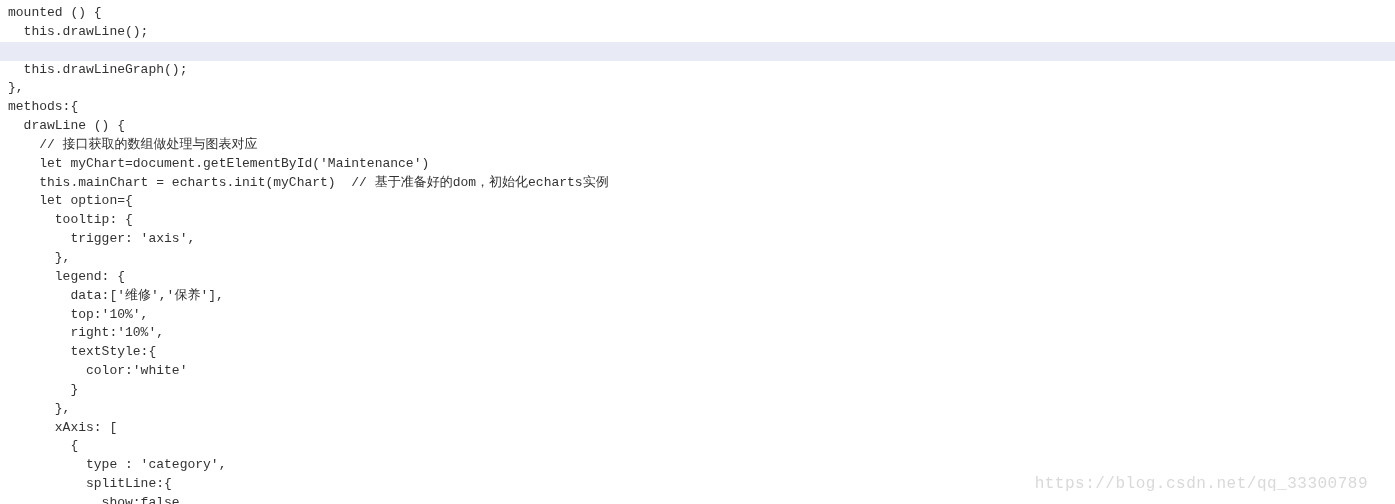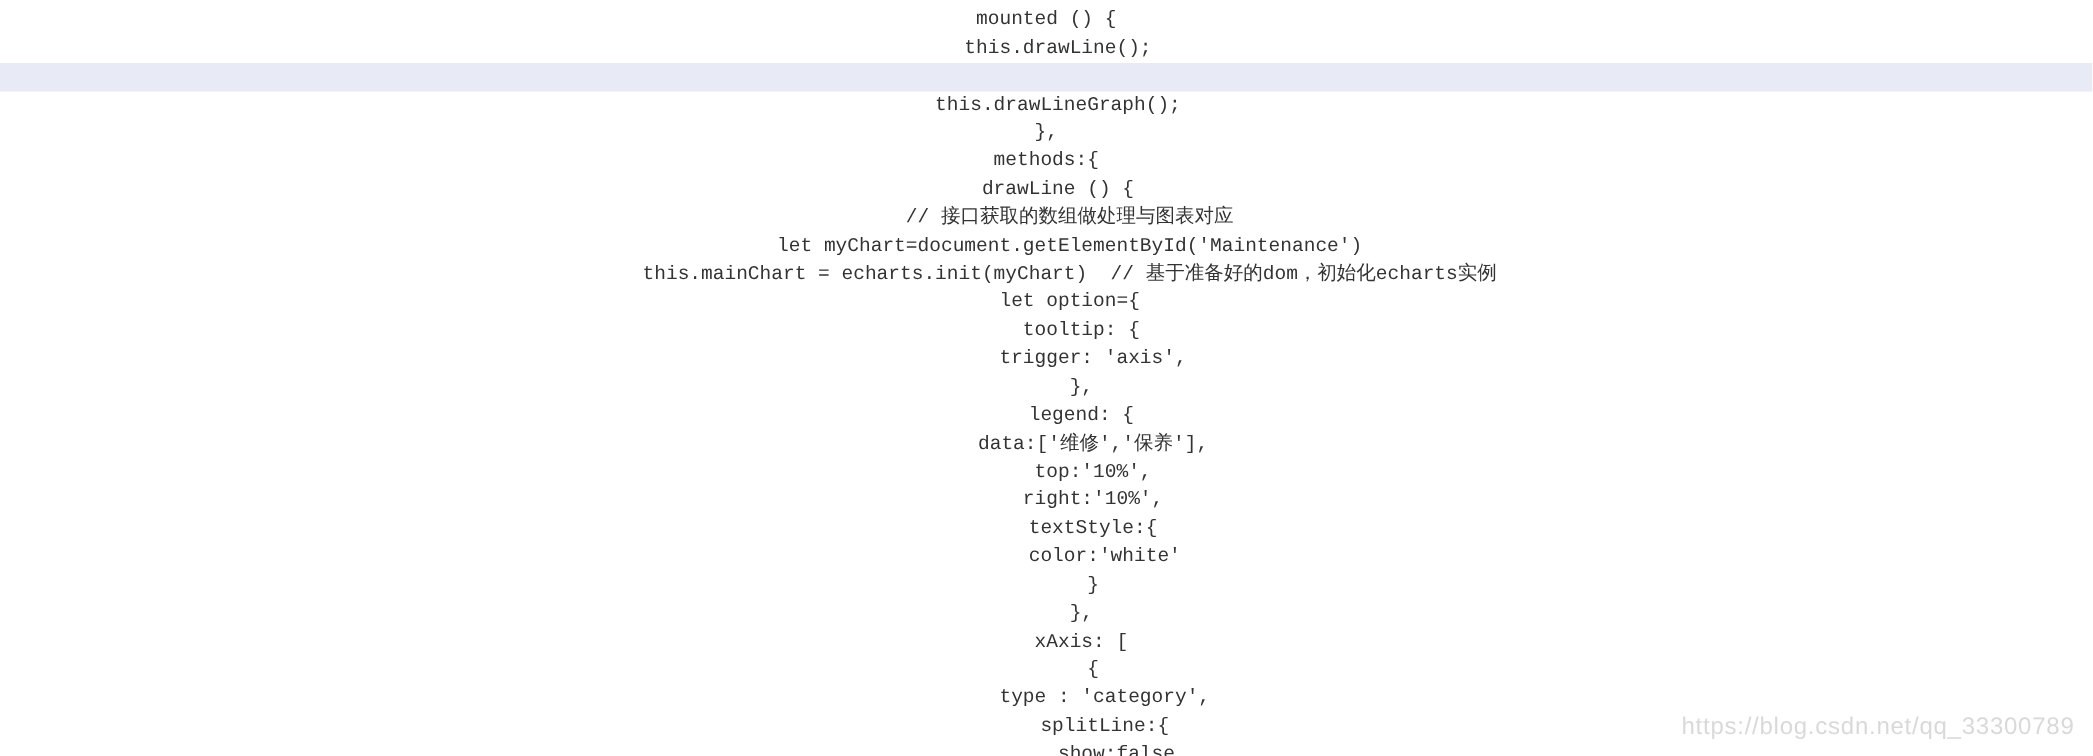--- a/index.html
+++ b/index.html
@@ -17,30 +17,29 @@
       width: 1395px;
       height: 504px;
       overflow: hidden;
     }
     .code-container {
       padding: 4px 0;
       white-space: pre;
     }
     .line {
       padding: 0 8px;
-      text-align: center;
     }
     .line.highlighted {
       background-color: #e8eaf6;
     }
     .watermark {
       position: absolute;
       bottom: 8px;
-      right: 12px;
-      font-family: Liberation Sans, sans-serif;
+      right: 27px;
+      font-family: Liberation Mono, monospace;
       font-size: 16px;
       color: rgba(180, 180, 180, 0.5);
       letter-spacing: 0.5px;
     }
   </style>
 </head>
 <body>
 
 <div class="code-container" id="code-block"><div class="line">mounted () {</div><div class="line">  this.drawLine();</div><div class="line highlighted">&nbsp;</div><div class="line">  this.drawLineGraph();</div><div class="line">},</div><div class="line">methods:{</div><div class="line">  drawLine () {</div><div class="line">    // 接口获取的数组做处理与图表对应</div><div class="line">    let myChart=document.getElementById('Maintenance')</div><div class="line">    this.mainChart = echarts.init(myChart)  // 基于准备好的dom，初始化echarts实例</div><div class="line">    let option={</div><div class="line">      tooltip: {</div><div class="line">        trigger: 'axis',</div><div class="line">      },</div><div class="line">      legend: {</div><div class="line">        data:['维修','保养'],</div><div class="line">        top:'10%',</div><div class="line">        right:'10%',</div><div class="line">        textStyle:{</div><div class="line">          color:'white'</div><div class="line">        }</div><div class="line">      },</div><div class="line">      xAxis: [</div><div class="line">        {</div><div class="line">          type : 'category',</div><div class="line">          splitLine:{</div><div class="line">            show:false</div></div>
 

